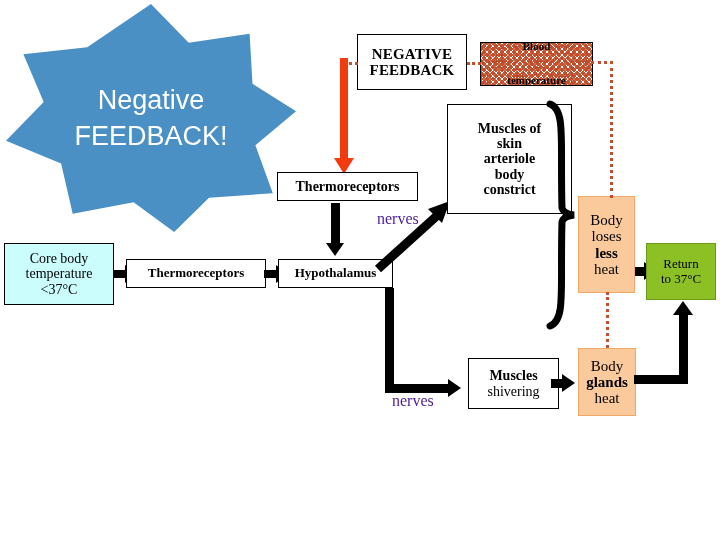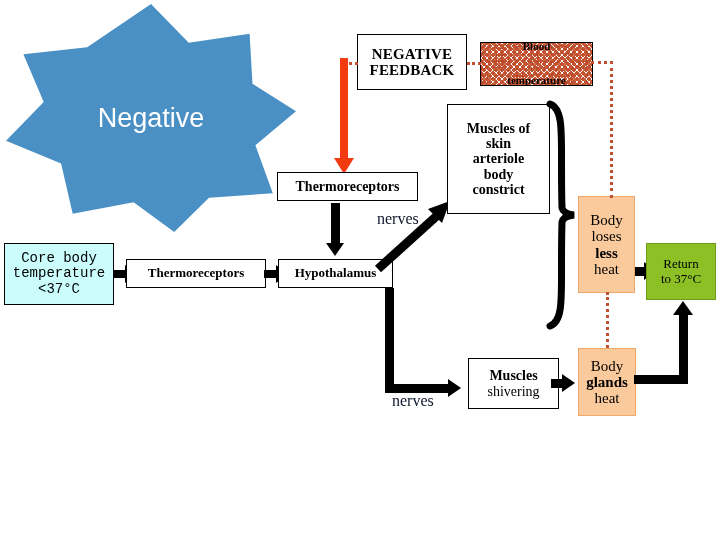--- a/index.html
+++ b/index.html
@@ -90,32 +90,33 @@
   }
   .dot-v {
     position: absolute;
     border-left: 3px dotted #c1502e;
   }
 
   .diag { position: absolute; }
   .lbl {
     position: absolute;
     font-family: "Liberation Serif", "DejaVu Serif", serif;
-    color: #0f172a;
+    color: #4c1d95;
     white-space: nowrap;
   }
   .brace { position: absolute; }
 </style>
 </head>
 <body>
 
 <div id="stage">
 
   <div class="star" style="left:6px; top:4px; width:290px; height:228px;">
     <span class="stxt">Negative</span>
+    <span class="stxt">FEEDBACK!</span>
   </div>
 
   <div class="box" style="left:357px; top:34px; width:110px; height:56px; font-size:15px; font-weight:bold; letter-spacing:0.2px;">
     <span class="ln b">NEGATIVE</span>
     <span class="ln b">FEEDBACK</span>
   </div>
 
   <div class="box speckle" style="left:480px; top:42px; width:113px; height:44px; font-size:11px; font-weight:bold; border-width:1px;">
     <span class="ln b">Blood</span>
     <span class="ln b">temperature</span>
@@ -128,21 +129,21 @@
   <div class="seg-red" style="left:340px; top:58px; width:8px; height:104px;"></div>
   <div class="ahead ahead-red-d" style="left:334px; top:158px;"></div>
 
   <div class="box" style="left:277px; top:172px; width:141px; height:29px; font-size:14px; font-weight:bold;">
     <span class="ln b">Thermoreceptors</span>
   </div>
 
   <div class="seg" style="left:331px; top:203px; width:9px; height:42px;"></div>
   <div class="ahead ahead-d" style="left:326px; top:243px;"></div>
 
-  <div class="box" style="left:4px; top:243px; width:110px; height:62px; font-size:14px; background:#ccfdfd; border-width:1px;font-family:Liberation Mono, monospace;">
+  <div class="box" style="left:4px; top:243px; width:110px; height:62px; font-size:14px; background:#ccfdfd; border-width:1px;">
     <span class="ln">Core body</span>
     <span class="ln">temperature</span>
     <span class="ln">&lt;37°C</span>
   </div>
 
   <div class="seg" style="left:113px; top:270px; width:14px; height:8px;"></div>
   <div class="ahead ahead-r" style="left:125px; top:265px;"></div>
 
   <div class="box" style="left:126px; top:259px; width:140px; height:29px; font-size:13px; font-weight:bold;">
     <span class="ln b">Thermoreceptors</span>
@@ -154,21 +155,21 @@
   <div class="box" style="left:278px; top:259px; width:115px; height:29px; font-size:13px; font-weight:bold;align-items:center;">
     <span class="ln b">Hypothalamus</span>
   </div>
 
   <svg class="diag" style="left:370px; top:195px; width:90px; height:80px;" viewBox="0 0 90 80">
     <line x1="8" y1="74" x2="70" y2="18" stroke="#000000" stroke-width="9"></line>
     <polygon points="80,6 58,14 72,28" fill="#000000"></polygon>
   </svg>
   <div class="lbl" style="left:377px; top:210px; font-size:16px;">nerves</div>
 
-  <div class="box" style="left:447px; top:104px; width:103px; height:110px; font-size:14px; font-weight:bold;">
+  <div class="box" style="left:447px; top:104px; width:125px; height:110px; font-size:14px; font-weight:bold;">
     <span class="ln b">Muscles of</span>
     <span class="ln b">skin</span>
     <span class="ln b">arteriole</span>
     <span class="ln b">body</span>
     <span class="ln b">constrict</span>
   </div>
 
 
   <svg class="brace" style="left:546px; top:100px; width:34px; height:230px;" viewBox="0 0 34 230">
     <path d="M4 4 C20 10, 14 40, 16 108 C17 112, 20 114, 28 115

